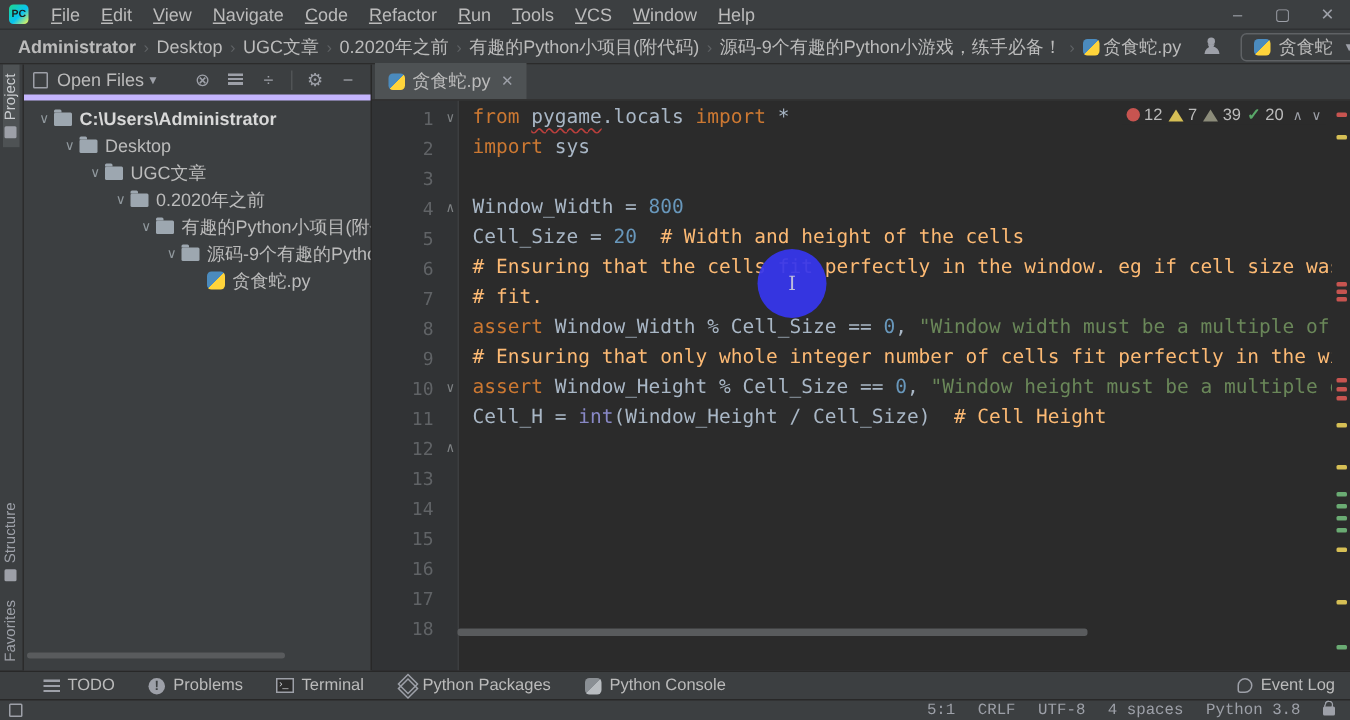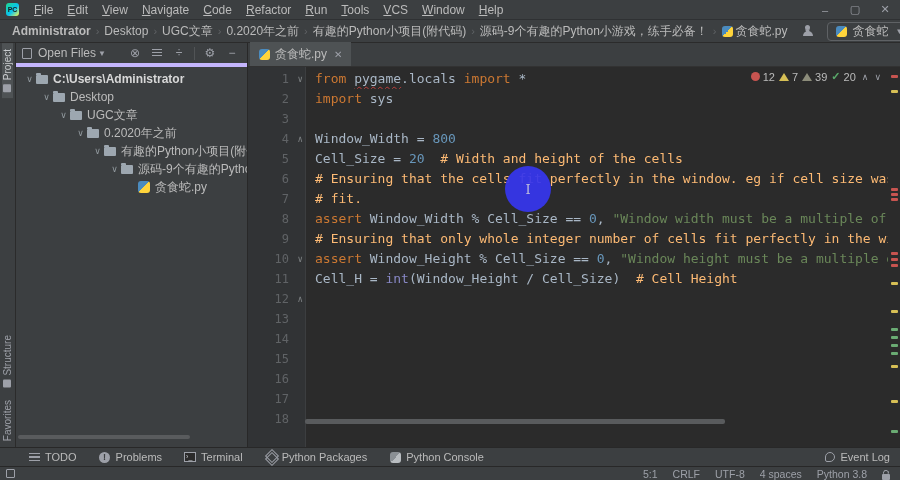--- a/index.html
+++ b/index.html
@@ -141,21 +141,21 @@
   .ico-packages::before { top:-1px; } .ico-packages::after { top:2px; }
   .ico-pycon { width:11px; height:11px; border-radius:3px;
                background:linear-gradient(135deg,#8a8f94 0 50%,#b9bdc1 50% 100%); }
   .eventlog { margin-left:auto; display:flex; align-items:center; gap:5px; }
   .ico-balloon { width:10px; height:10px; border:1.5px solid #9da0a8; border-radius:50% 50% 50% 2px; }
 
   
   .statusbar { height:14px; background:#3c3f41; border-top:1px solid #282828; display:flex;
                align-items:center; font-size:10.5px; color:#9da0a8; padding:0 10px 0 6px; }
   .sb-toggle { width:9px; height:9px; border:1.5px solid #9da0a8; border-radius:1px; }
-  .sb-right { margin-left:auto; display:flex; align-items:flex-end; gap:15px; }
+  .sb-right { margin-left:auto; display:flex; align-items:flex-start; gap:15px;font-family:Liberation Mono, monospace; }
   .sb-seg { white-space:nowrap; }
   .lock-ico { width:8px; height:6px; background:#9da0a8; border-radius:1px; position:relative;
               margin-top:3px; }
   .lock-ico::before { content:""; position:absolute; left:1.2px; top:-4px; width:4px; height:4px;
               border:1.4px solid #9da0a8; border-bottom:none; border-radius:3px 3px 0 0;
               transform:rotate(14deg); }
 </style>
 </head>
 <body>
 

